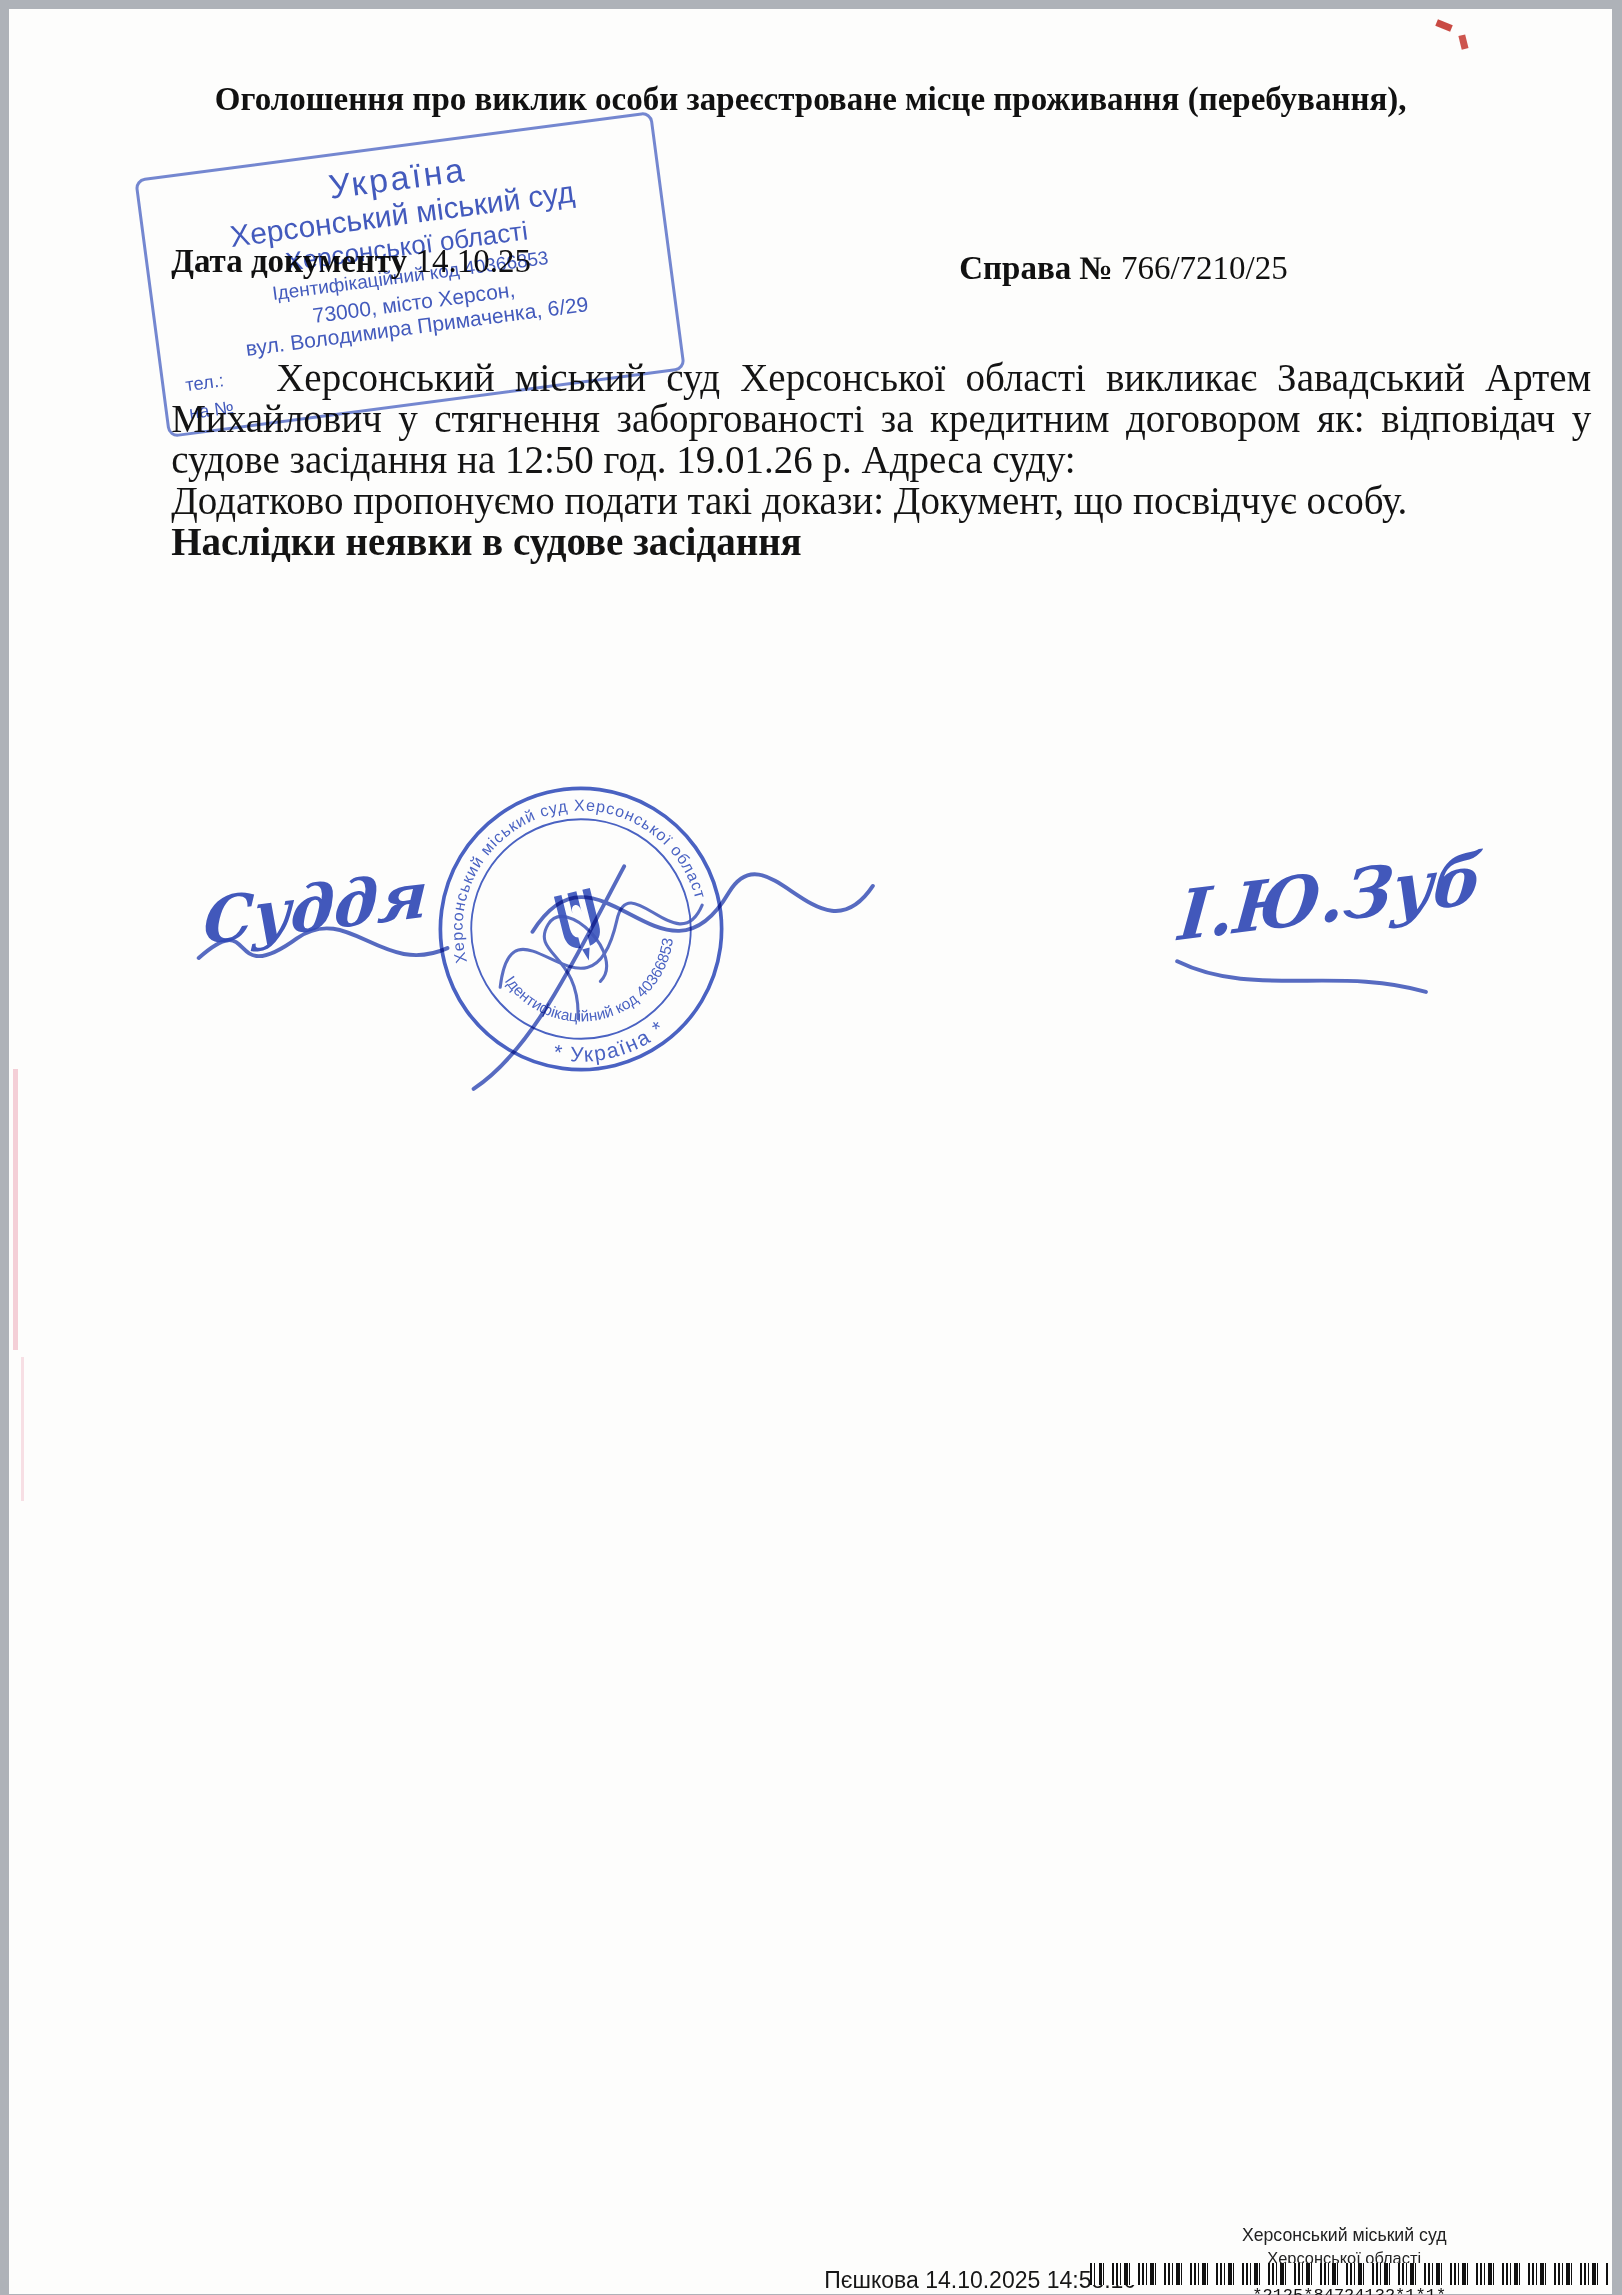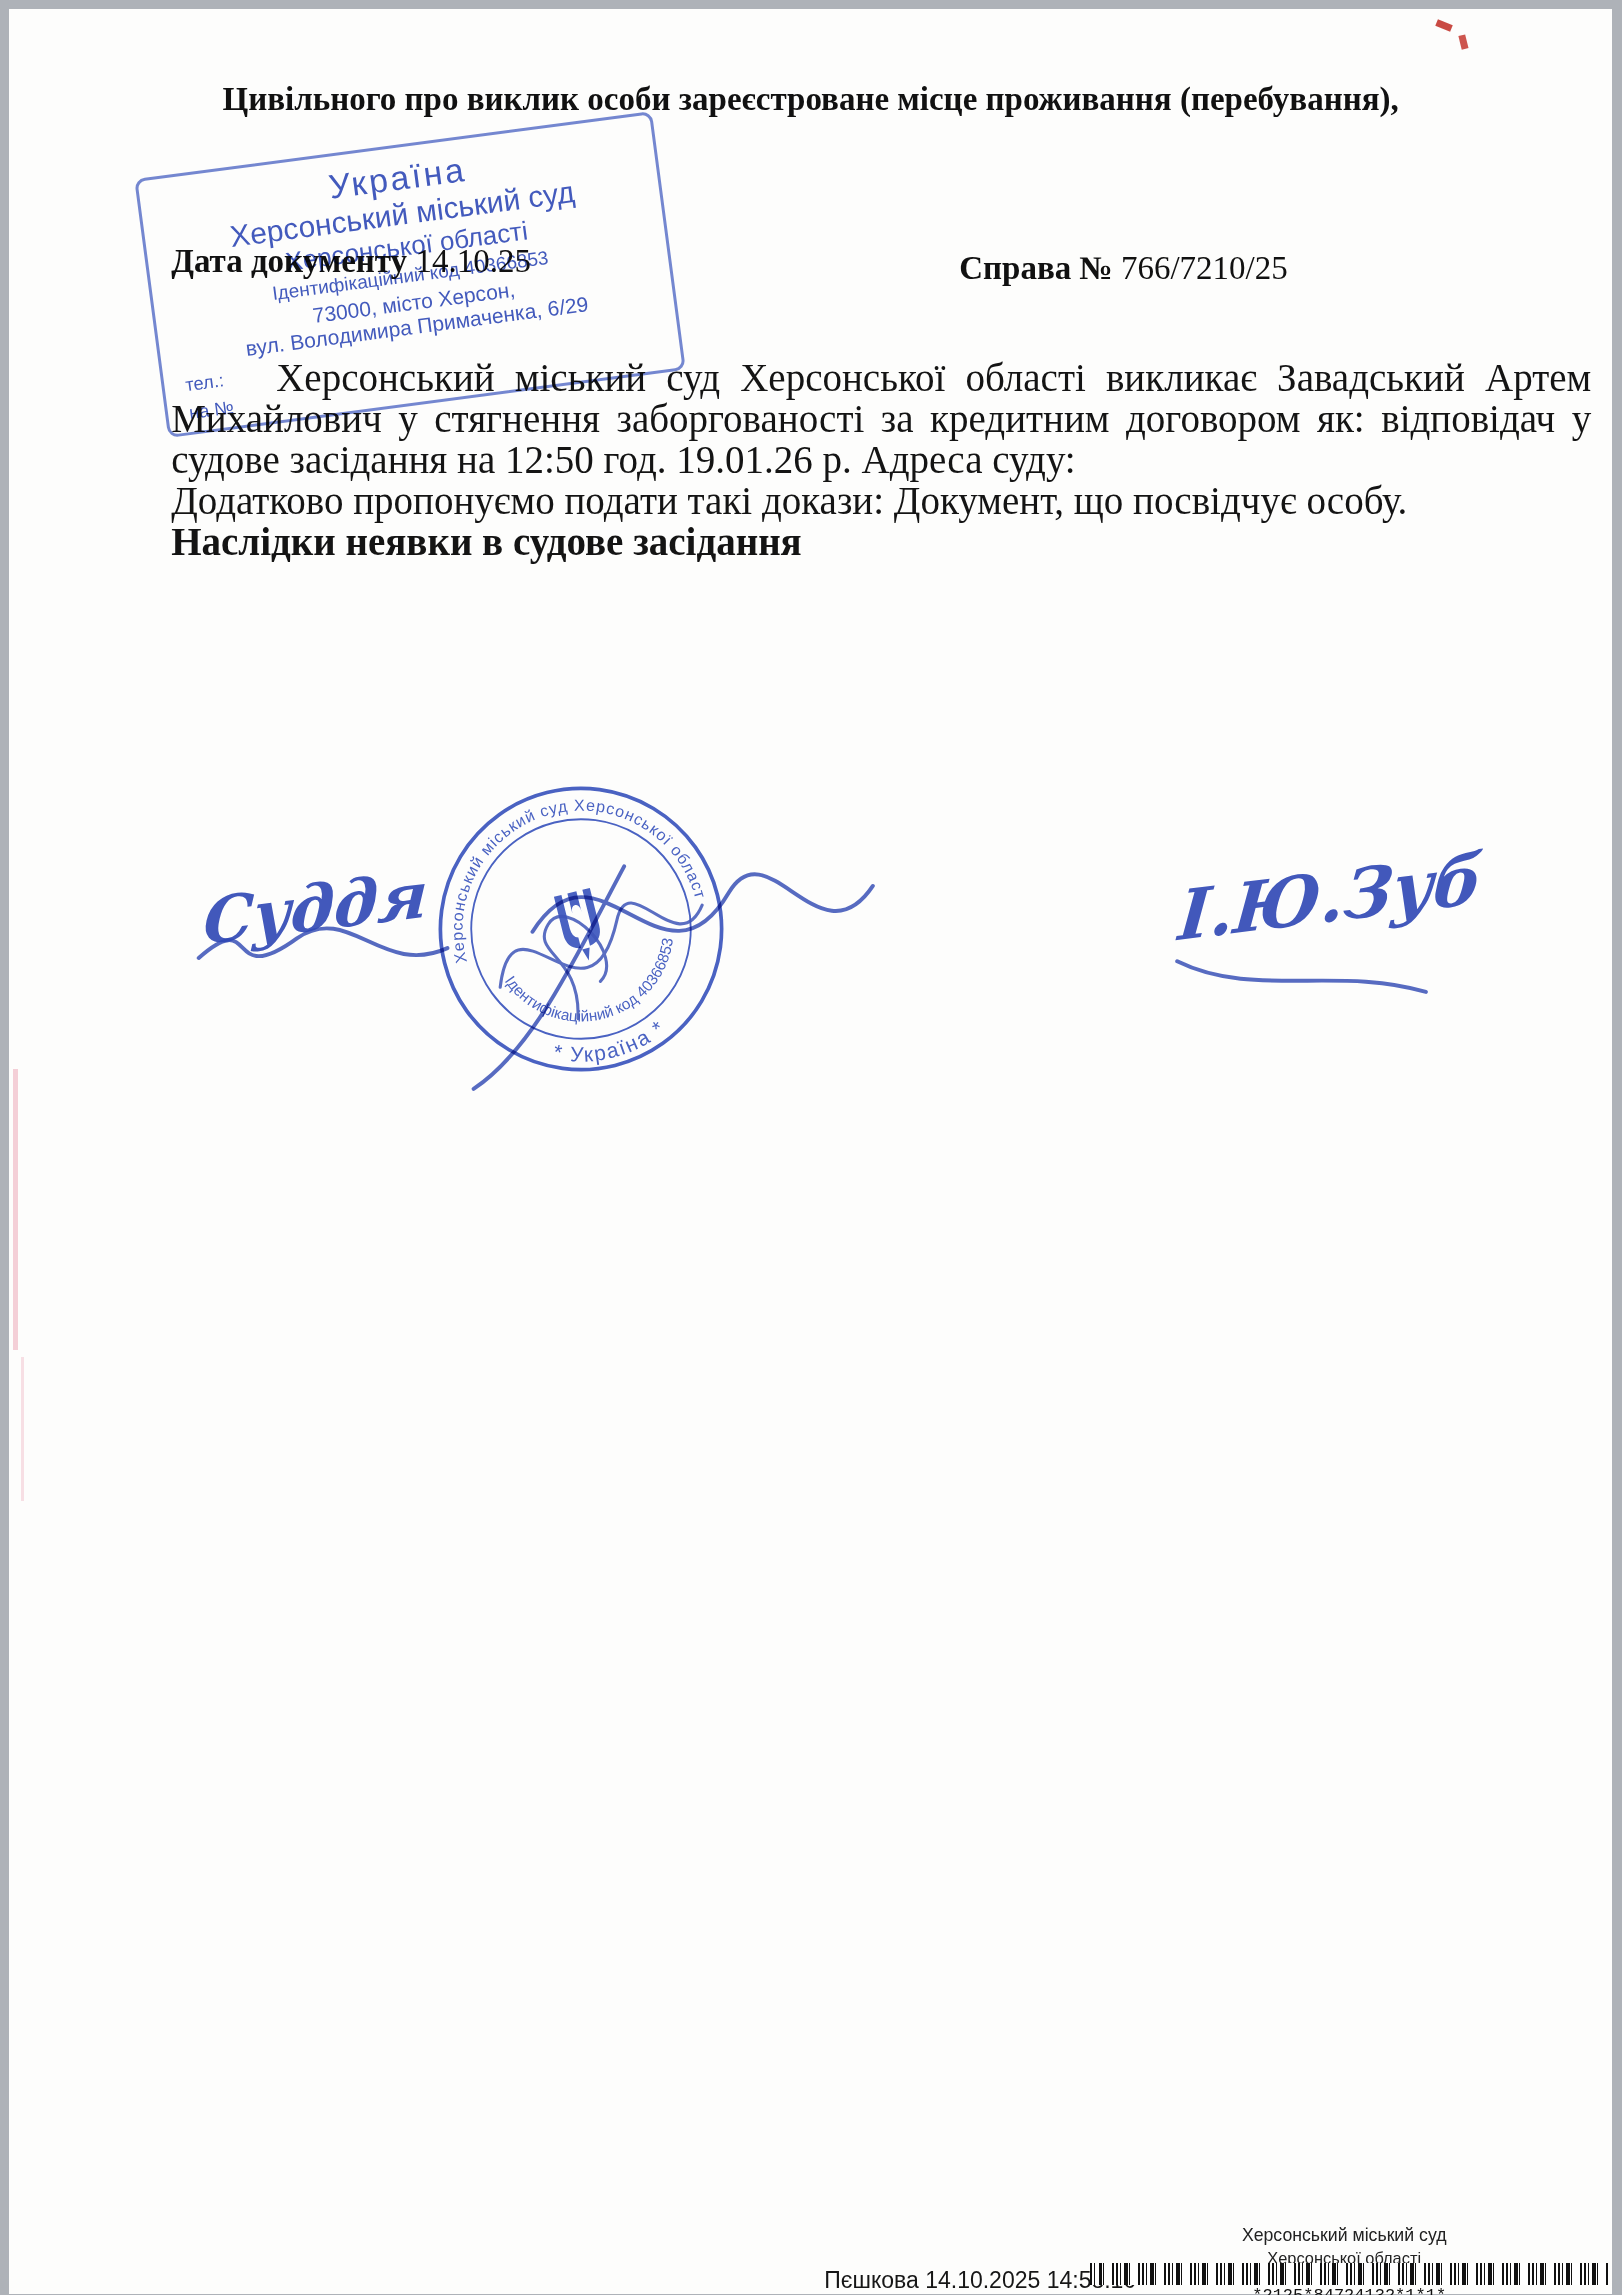--- a/index.html
+++ b/index.html
@@ -67,21 +67,21 @@
   .pink-smudge-b{position:absolute;left:11.8px;top:1348px;width:3.3px;height:144px;
     background:rgba(226,120,145,.22);z-index:3;}
 </style>
 </head>
 <body>
 
 <div class="scan">
   <div class="page">
 
     <div class="title-block">
-      <div>Цивільного про виклик особи зареєстроване місце проживання (перебування),</div>
+      <div>Оголошення про виклик особи зареєстроване місце проживання (перебування),</div>
     </div>
 
     <div class="meta-row">
       <div class="meta-date">
         <span class="bold">Дата документу</span>
         <span>14.10.25</span>
       </div>
       <div class="meta-case">
         <span class="bold">Справа №</span>
         <span>766/7210/25</span>

